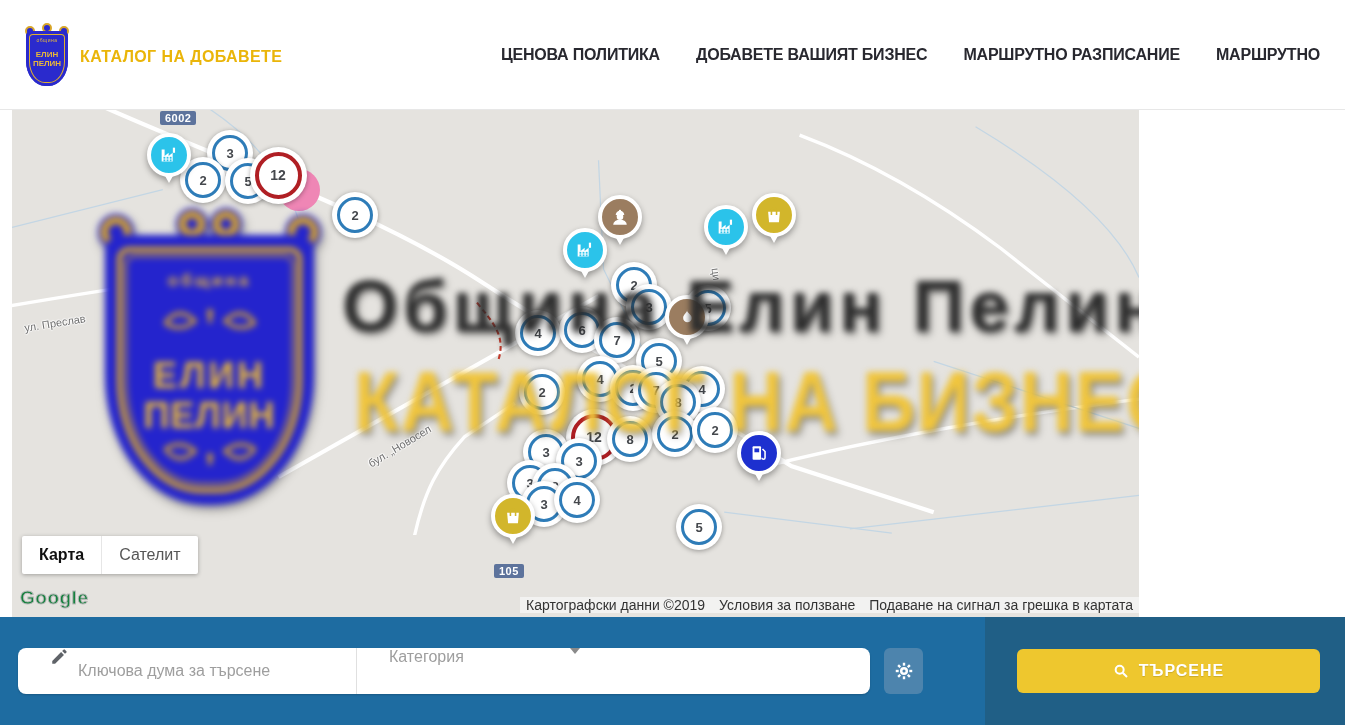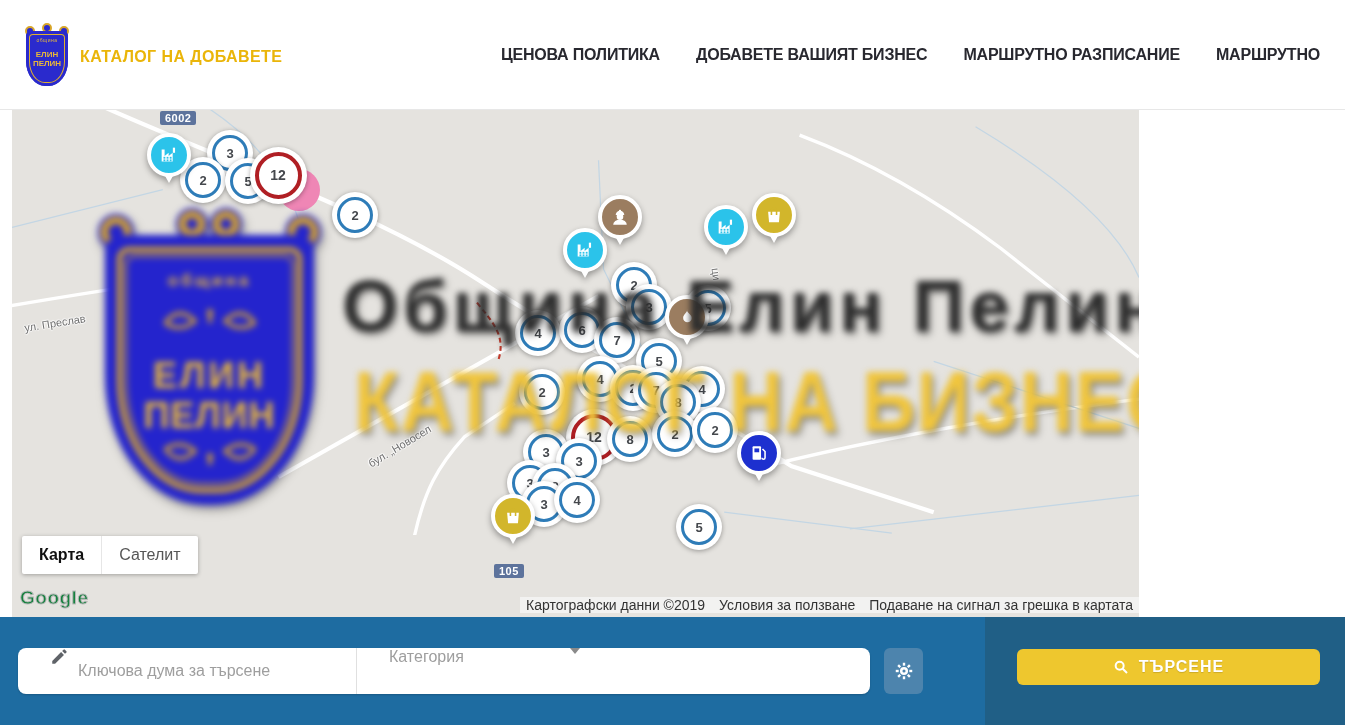--- a/index.html
+++ b/index.html
@@ -85,21 +85,21 @@
   .sg-cell { display:flex; padding:0 32px; }
   .sg-keyword { width:338px; }
   .sg-select { border-left:1px solid #e0e0e0; justify-content:space-between; cursor:pointer; }
   .sg-category { width:256px; }
   .sg-location { width:258px; }
   .sg-input { border:0; outline:none; flex:1; font-size:16px; color:#444; font-family:"Liberation Sans", sans-serif; margin-left:10px; }
   .sg-input::placeholder { color:#9e9e9e; }
   .sg-select-label { font-size:16px; color:#9e9e9e; }
   .caret { width:0; height:0; border-left:5px solid transparent; border-right:5px solid transparent; border-top:6px solid #8a8a8a; }
   .gear-btn { position:absolute; left:884px; top:31px; width:39px; height:46px; background:#4d84ad; border-radius:6px; display:flex; align-items:center; justify-content:center; cursor:pointer; }
-  .search-btn { position:absolute; left:1017px; top:32px; width:303px; height:36px; background:#eec72e; border:0; border-radius:6px; display:flex; align-items:center; justify-content:center; gap:10px; cursor:pointer; }
+  .search-btn { position:absolute; left:1017px; top:32px; width:303px; height:44px; background:#eec72e; border:0; border-radius:6px; display:flex; align-items:center; justify-content:center; gap:10px; cursor:pointer; }
   .search-btn-label { font-size:16px; font-weight:700; color:#fff; letter-spacing:1px; text-shadow:0 1px 1px rgba(0,0,0,.15); font-family:"Liberation Sans", sans-serif; }
 </style>
 </head>
 <body>
 
 <div id="app">
 
   <div class="header">
     <div class="brand">
       <div class="mini-shield">

